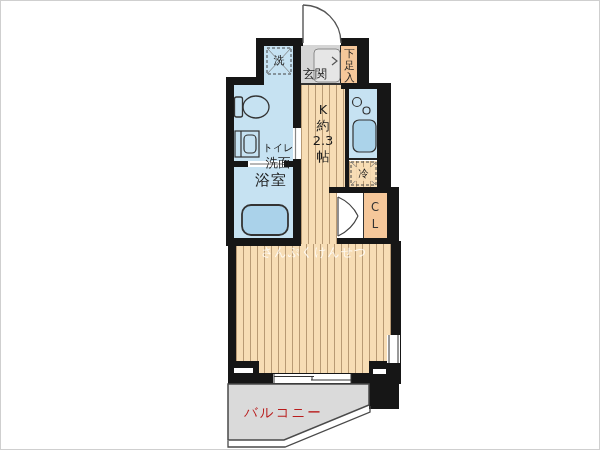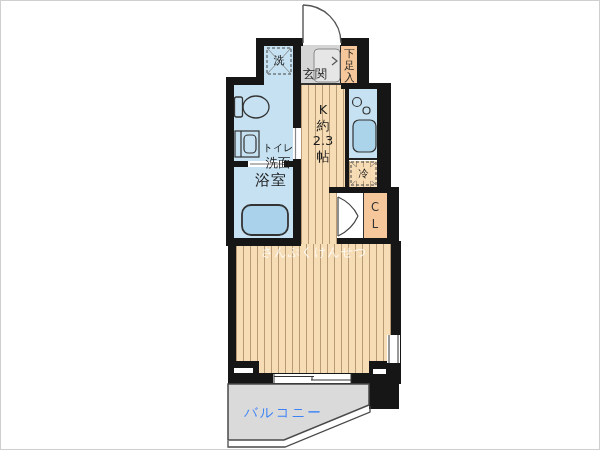--- a/index.html
+++ b/index.html
@@ -165,17 +165,17 @@
   </div>
 
   <div class="lbl center" style="left:354px;top:166px;width:17px;font-size:10.5px;background:rgba(247,221,181,0.9);">冷</div>
 
   <div class="lbl vstack" style="left:366px;top:198px;width:16px;font-size:11.5px;line-height:1.45;color:#333;">
     <span>C</span>
     <span>L</span>
   </div>
 
 
-  <div class="lbl" style="left:243px;top:403px;font-size:13.5px;letter-spacing:2px;color:#3b82f6;z-index:6;">バルコニー</div>
+  <div class="lbl" style="left:243px;top:403px;font-size:13.5px;letter-spacing:2px;color:#b91c1c;z-index:6;">バルコニー</div>
 
   <div class="watermark" style="left:260px;top:216px;margin-top:27px;">さんぷくけんせつ</div>
 
 </div>
 
 </body></html>

